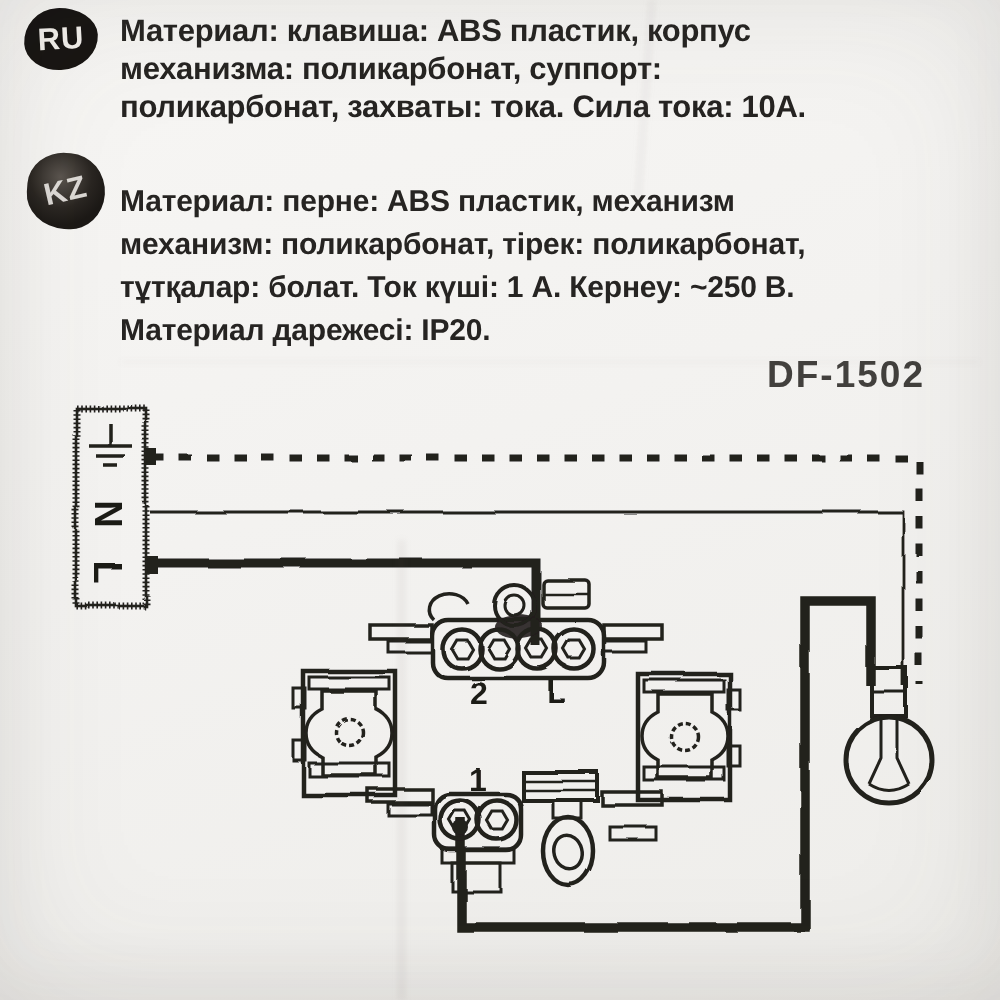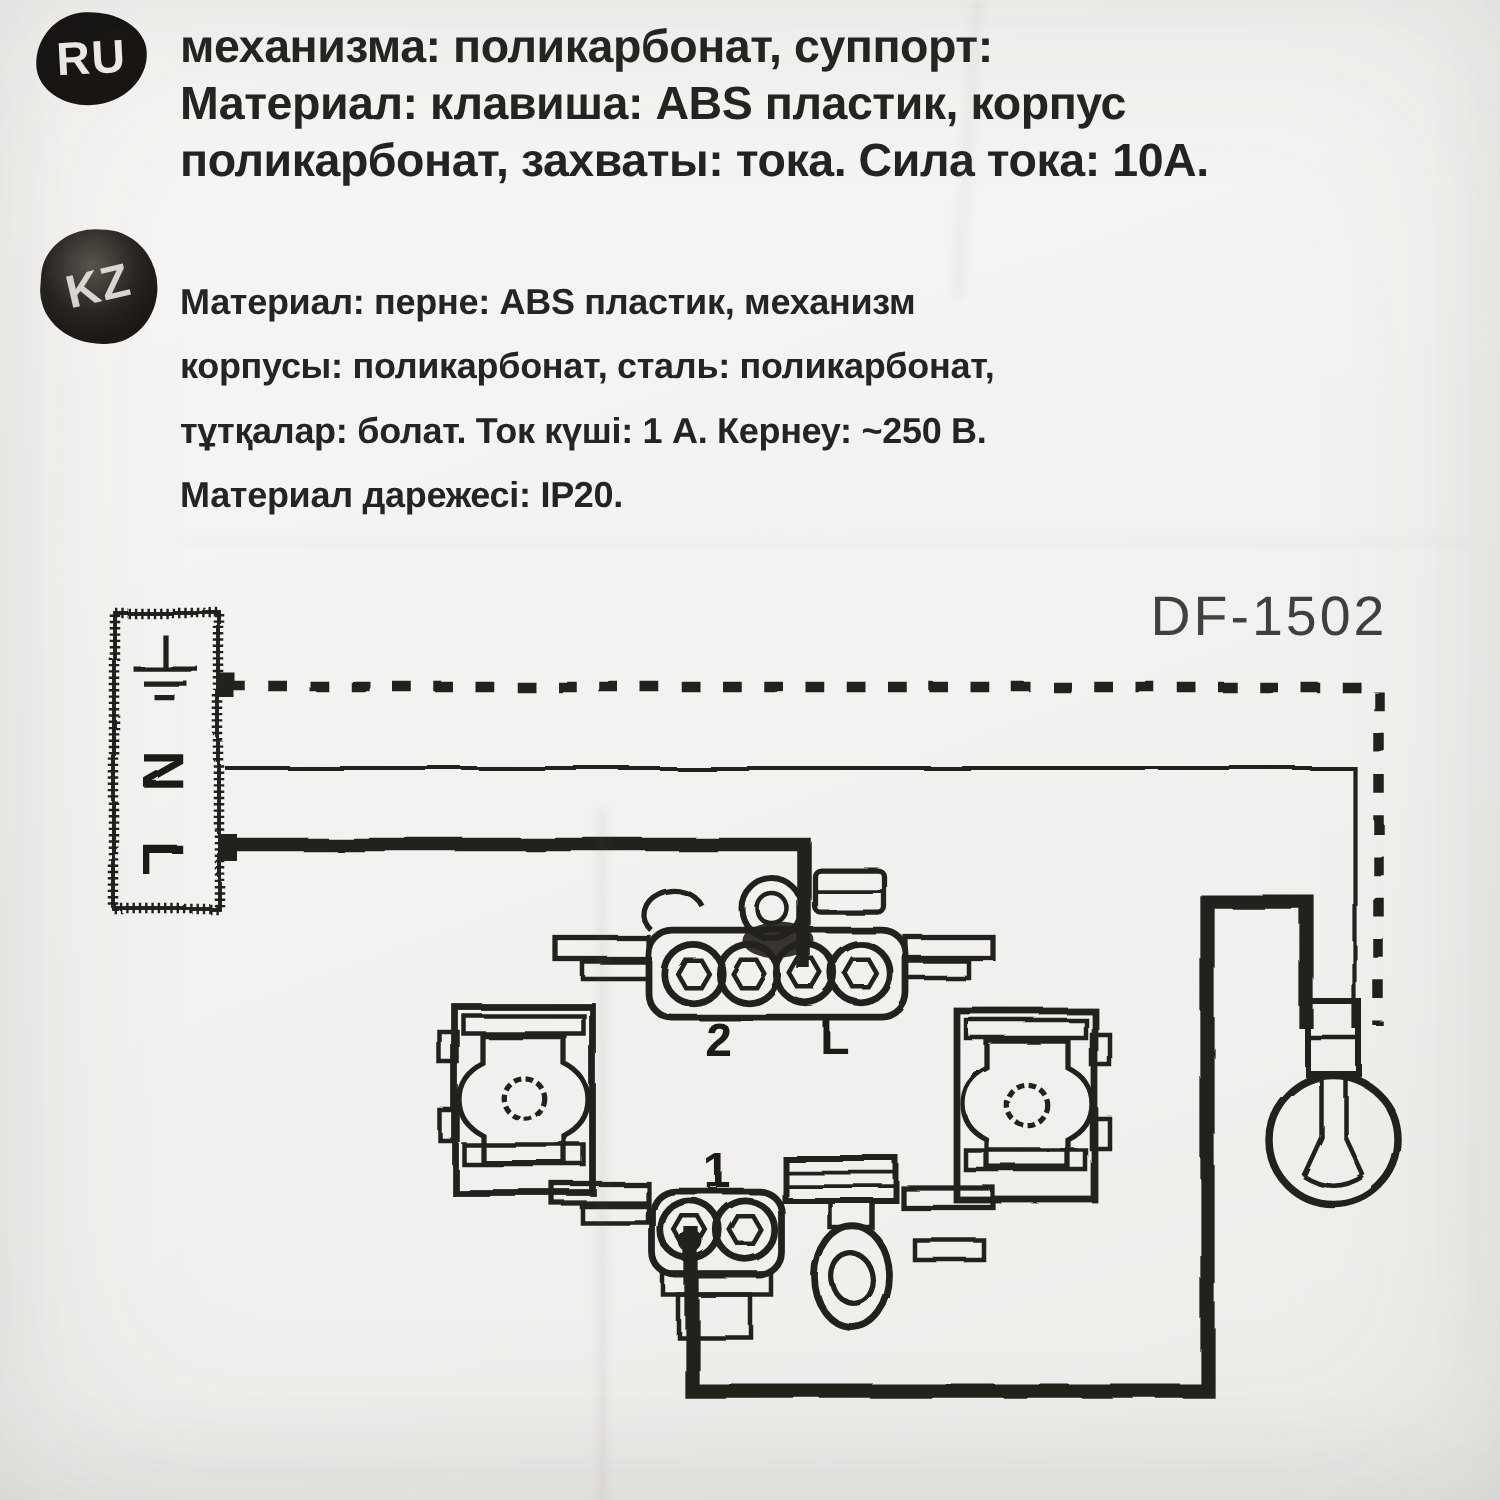--- a/index.html
+++ b/index.html
@@ -14,23 +14,23 @@
             border-radius:46% 54% 52% 48%/55% 46% 54% 45%;transform:rotate(-3deg);}
   .badge-ru span{font-size:31px;letter-spacing:1px;}
   .badge-kz{left:27px;top:153px;width:78px;height:76px;
             background:radial-gradient(circle at 42% 32%,#5b554f 0%,#2a2622 45%,#1c1916 70%);
             border-radius:50% 50% 46% 54%/46% 54% 52% 48%;transform:rotate(4deg);}
   .badge-kz span{font-size:31px;transform:rotate(-17deg);opacity:.88;letter-spacing:1px;}
   
   .specs{position:absolute;left:120px;color:#262422;font-weight:bold;
          text-rendering:geometricPrecision;}
   .specs-ru{top:12px;font-size:31px;line-height:38px;letter-spacing:-.3px;}
-  .specs-kz{top:180px;font-size:24px;line-height:43px;letter-spacing:-.2px;}
-  .model{position:absolute;left:767px;top:354px;font-size:37px;font-weight:400;
-         color:#42403d;letter-spacing:2px;margin-top:36px;}
+  .specs-kz{top:180px;font-size:30px;line-height:43px;letter-spacing:-.2px;}
+  .model{position:absolute;left:767px;top:354px;font-size:37px;font-weight:700;
+         color:#42403d;letter-spacing:2px;}
   
   svg.diagram{position:absolute;left:0;top:0;width:1000px;height:1000px;}
   svg text{font-family:"Liberation Sans","DejaVu Sans",sans-serif;font-weight:bold;fill:#1d1b19;}
   
   .vignette{position:absolute;inset:0;pointer-events:none;
             box-shadow:inset 0 0 140px rgba(70,65,58,.10), inset 0 -25px 60px rgba(70,65,58,.05);}
   .crease{position:absolute;pointer-events:none;background:rgba(110,104,96,.07);filter:blur(3px);}
   .crease-a{left:398px;top:540px;width:7px;height:460px;}
   .crease-b{left:642px;top:0;width:6px;height:200px;transform:rotate(4deg);}
   .crease-c{left:120px;top:360px;width:860px;height:4px;opacity:.5;}
@@ -41,28 +41,28 @@
 <div class="sheet">
 
   <div class="badge badge-ru">
     <span>RU</span>
   </div>
   <div class="badge badge-kz">
     <span>KZ</span>
   </div>
 
   <div class="specs specs-ru">
+    <div class="line">Материал: клавиша: ABS пластик, корпус</div>
     <div class="line">механизма: поликарбонат, суппорт:</div>
-    <div class="line">Материал: клавиша: ABS пластик, корпус</div>
     <div class="line">поликарбонат, захваты: тока. Сила тока: 10А.</div>
   </div>
 
   <div class="specs specs-kz">
     <div class="line">Материал: перне: ABS пластик, механизм</div>
-    <div class="line">корпусы: поликарбонат, сталь: поликарбонат,</div>
+    <div class="line">механизм: поликарбонат, тірек: поликарбонат,</div>
     <div class="line">тұтқалар: болат. Ток күші: 1 А. Кернеу: ~250 В.</div>
     <div class="line">Материал дарежесі: IP20.</div>
   </div>
 
   <div class="model">DF-1502</div>
 
   <svg class="diagram" viewBox="0 0 1000 1000">
     <defs>
       <filter id="rough" x="-5%" y="-5%" width="110%" height="110%">
         <feTurbulence type="fractalNoise" baseFrequency="0.016" numOctaves="2" result="n"></feTurbulence>

